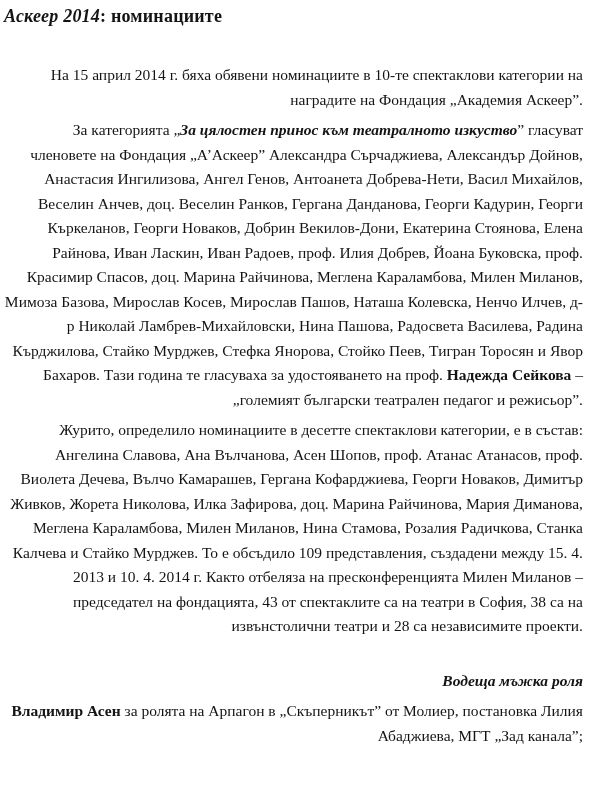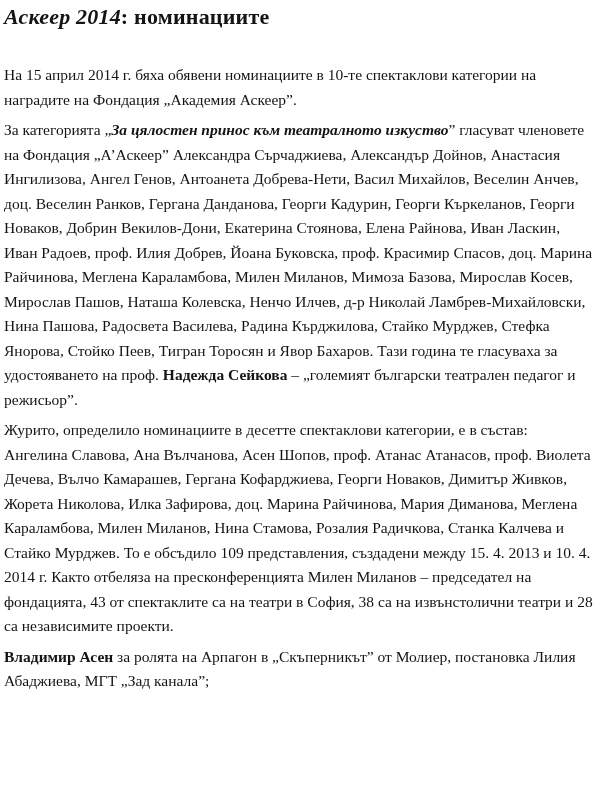--- a/index.html
+++ b/index.html
@@ -11,45 +11,46 @@
     height: 800px;
     background: #ffffff;
     overflow: hidden;
     font-family: "Liberation Serif", serif;
     color: #141414;
   }
   .page {
     padding: 3px 5px 0 4px;
   }
   h1 {
-    font-size: 22px;
+    font-size: 18px;
     line-height: 27px;
     margin: 0 0 33px 0;
     font-weight: bold;
     letter-spacing: 0.2px;
     font-family: Liberation Serif, serif;
   }
   p, h2 {
     font-size: 15.5px;
     line-height: 24.5px;
-    margin: 0 0 6px 0;
+    margin: 0 12px 6px 0;
     font-weight: normal;
-    text-align: left;
+    text-align: right;
   }
   h2 {
     margin-top: 30px;
   }
   .r-n  { font-weight: normal; font-style: normal; }
   .r-b  { font-weight: bold;   font-style: normal; }
   .r-bi { font-weight: bold;   font-style: italic; }
 </style>
 </head>
 <body>
 
 <div class="page">
   <div>
       <h1><span class="r-bi">Аскеер 2014</span><span class="r-b">: номинациите</span></h1>
       <p><span class="r-n">На 15 април 2014 г. бяха обявени номинациите в 10-те спектаклови категории на наградите на Фондация „Академия Аскеер”.</span></p>
       <p><span class="r-n">За категорията „</span><span class="r-bi">За цялостен принос към театралното изкуство</span><span class="r-n">” гласуват членовете на Фондация „А’Аскеер” Александра Сърчаджиева, Александър Дойнов, Анастасия Ингилизова, Ангел Генов, Антоанета Добрева-Нети, Васил Михайлов, Веселин Анчев, доц. Веселин Ранков, Гергана Данданова, Георги Кадурин, Георги Къркеланов, Георги Новаков, Добрин Векилов-Дони, Екатерина Стоянова, Елена Райнова, Иван Ласкин, Иван Радоев, проф. Илия Добрев, Йоана Буковска, проф. Красимир Спасов, доц. Марина Райчинова, Меглена Караламбова, Милен Миланов, Мимоза Базова, Мирослав Косев, Мирослав Пашов, Наташа Колевска, Ненчо Илчев, д-р Николай Ламбрев-Михайловски, Нина Пашова, Радосвета Василева, Радина Кърджилова, Стайко Мурджев, Стефка Янорова, Стойко Пеев, Тигран Торосян и Явор Бахаров. Тази година те гласуваха за удостояването на проф. </span><span class="r-b">Надежда Сейкова</span><span class="r-n"> – „големият български театрален педагог и режисьор”.</span></p>
       <p><span class="r-n">Журито, определило номинациите в десетте спектаклови категории, е в състав: Ангелина Славова, Ана Вълчанова, Асен Шопов, проф. Атанас Атанасов, проф. Виолета Дечева, Вълчо Камарашев, Гергана Кофарджиева, Георги Новаков, Димитър Живков, Жорета Николова, Илка Зафирова, доц. Марина Райчинова, Мария Диманова, Меглена Караламбова, Милен Миланов, Нина Стамова, Розалия Радичкова, Станка Калчева и Стайко Мурджев. То е обсъдило 109 представления, създадени между 15. 4. 2013 и 10. 4. 2014 г. Както отбеляза на пресконференцията Милен Миланов – председател на фондацията, 43 от спектаклите са на театри в София, 38 са на извънстолични театри и 28 са независимите проекти.</span></p>
+      <h2><span class="r-bi">Водеща мъжка роля</span></h2>
       <p><span class="r-b">Владимир Асен</span><span class="r-n"> за ролята на Арпагон в „Скъперникът” от Молиер, постановка Лилия Абаджиева, МГТ „Зад канала”;</span></p>
     </div>
 </div>
 
 </body></html>

